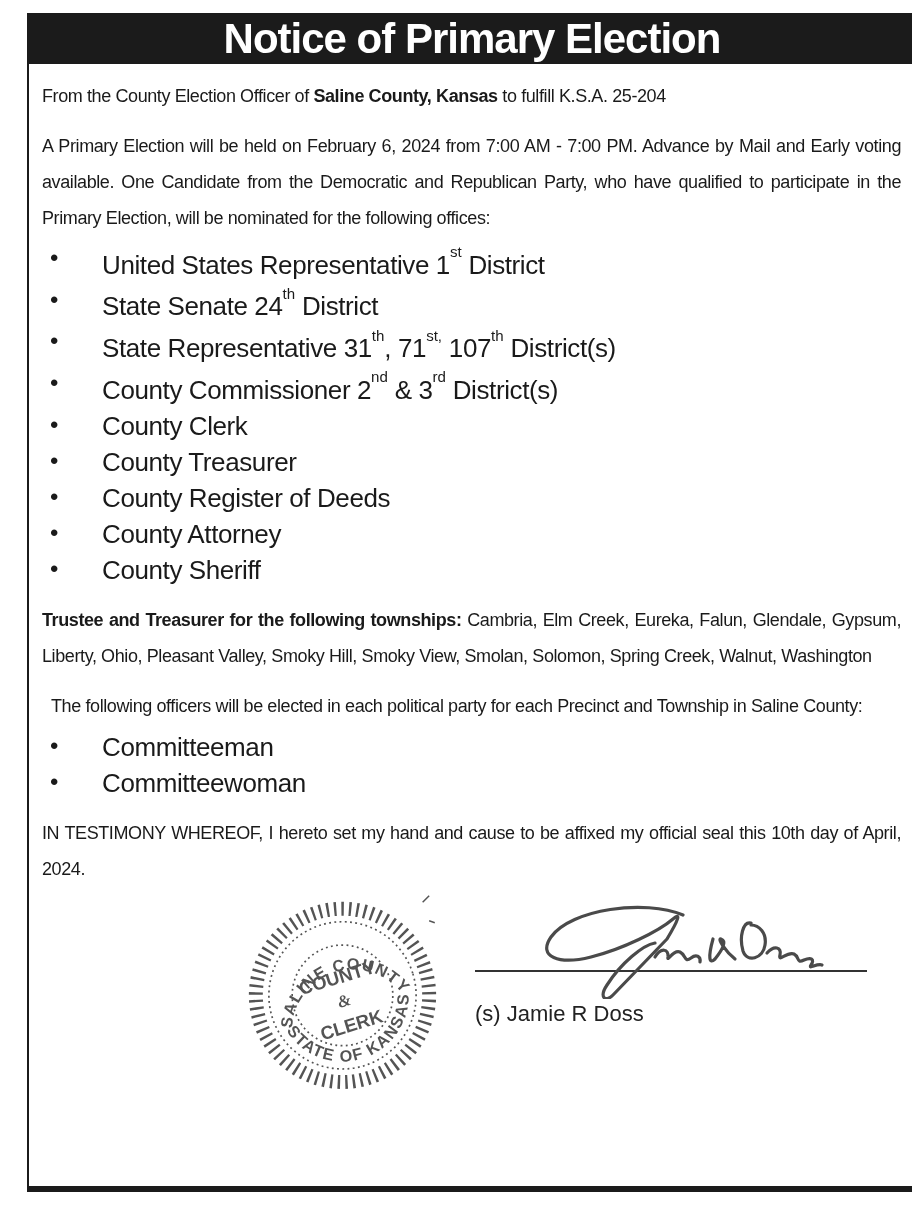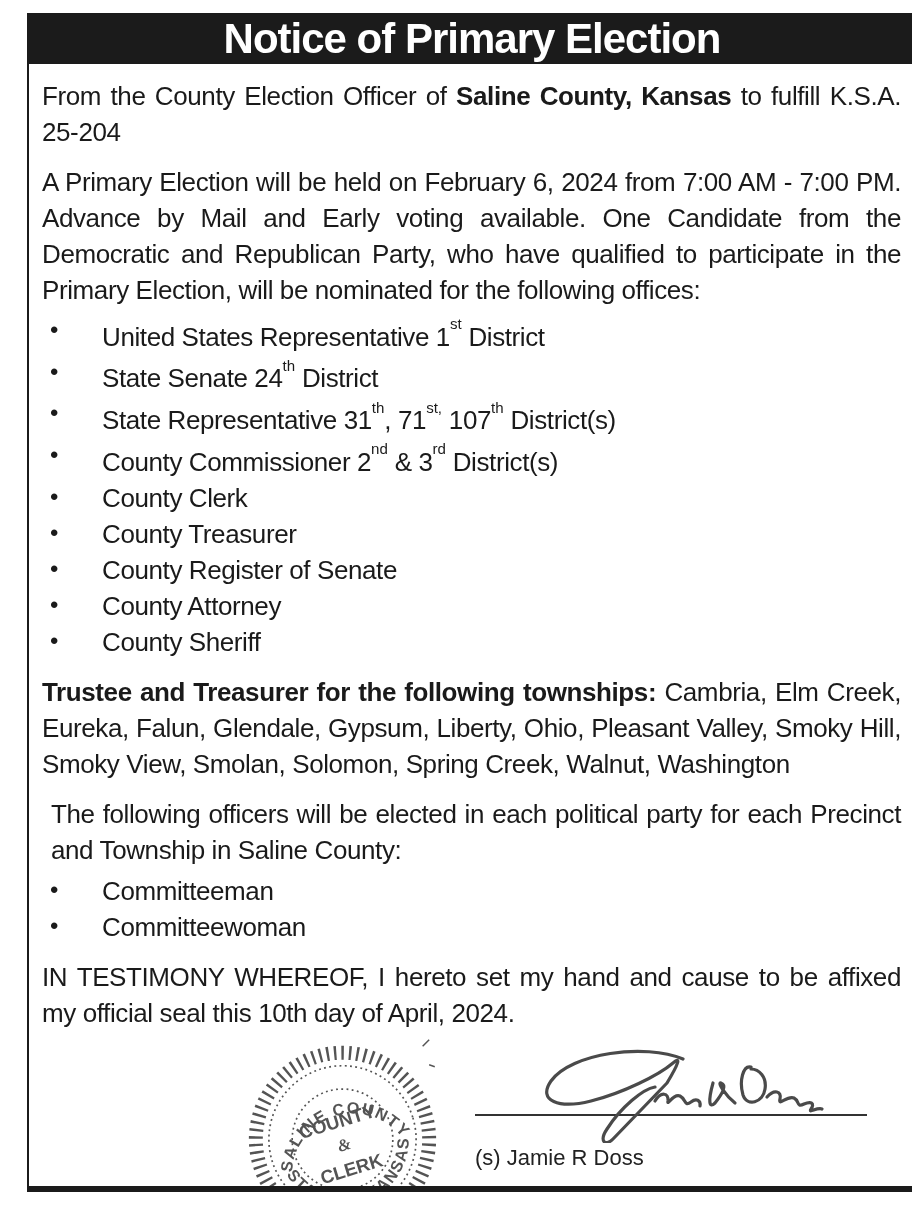--- a/index.html
+++ b/index.html
@@ -11,21 +11,21 @@
   .sheet{position:absolute;left:27px;top:13px;width:890px;}
   .titlebar{
     background:#1b1b1b;color:#ffffff;height:51px;line-height:51px;
     text-align:center;font-weight:bold;font-size:42px;letter-spacing:-1px;
   }
   .noticebox{
     border-left:2px solid #1b1b1b;border-right:3px solid #1b1b1b;border-bottom:6px solid #1b1b1b;
     height:1128px;box-sizing:border-box;padding:0 13px;overflow:hidden;background:#fff;
   }
   .para{
-    font-size:26px;line-height:36px;letter-spacing:-0.4px;
+    font-size:18px;line-height:36px;letter-spacing:-0.4px;
     text-align:justify;margin:14px 0 0 0;
   }
   .para .b{font-weight:bold;}
   .lastleft{text-align-last:left;margin-left:9px;}
   ul.blist{list-style:none;margin:5px 0 0 0;padding:0;}
   ul.blist li{
     position:relative;padding-left:60px;font-size:26px;line-height:36px;
     letter-spacing:-0.4px;
   }
   ul.blist li .blt{
@@ -53,21 +53,21 @@
 
     <p class="para">A Primary Election will be held on February 6, 2024 from 7:00 AM - 7:00 PM. Advance by Mail and Early voting available. One Candidate from the Democratic and Republican Party, who have qualified to participate in the Primary Election, will be nominated for the following offices:</p>
 
     <ul class="blist">
       <li><span class="blt">•</span><span><span>United States Representative 1</span><sup>st</sup><span> District</span><sup></sup><span></span><sup></sup><span></span></span></li>
       <li><span class="blt">•</span><span><span>State Senate 24</span><sup>th</sup><span> District</span><sup></sup><span></span><sup></sup><span></span></span></li>
       <li><span class="blt">•</span><span><span>State Representative 31</span><sup>th</sup><span>, 71</span><sup>st,</sup><span> 107</span><sup>th</sup><span> District(s)</span></span></li>
       <li><span class="blt">•</span><span><span>County Commissioner 2</span><sup>nd</sup><span> &amp; 3</span><sup>rd</sup><span> District(s)</span><sup></sup><span></span></span></li>
       <li><span class="blt">•</span><span><span>County Clerk</span></span></li>
       <li><span class="blt">•</span><span><span>County Treasurer</span></span></li>
-      <li><span class="blt">•</span><span><span>County Register of Senate</span></span></li>
+      <li><span class="blt">•</span><span><span>County Register of Deeds</span></span></li>
       <li><span class="blt">•</span><span><span>County Attorney</span></span></li>
       <li><span class="blt">•</span><span><span>County Sheriff</span></span></li>
     </ul>
 
     <p class="para"><span class="b">Trustee and Treasurer for the following townships:</span><span> Cambria, Elm Creek, Eureka, Falun, Glendale, Gypsum, Liberty, Ohio, Pleasant Valley, Smoky Hill, Smoky View, Smolan, Solomon, Spring Creek, Walnut, Washington</span></p>
 
     <p class="para lastleft">The following officers will be elected in each political party for each Precinct and Township in Saline County:</p>
 
     <ul class="blist">
       <li><span class="blt">•</span><span>Committeeman</span></li>

